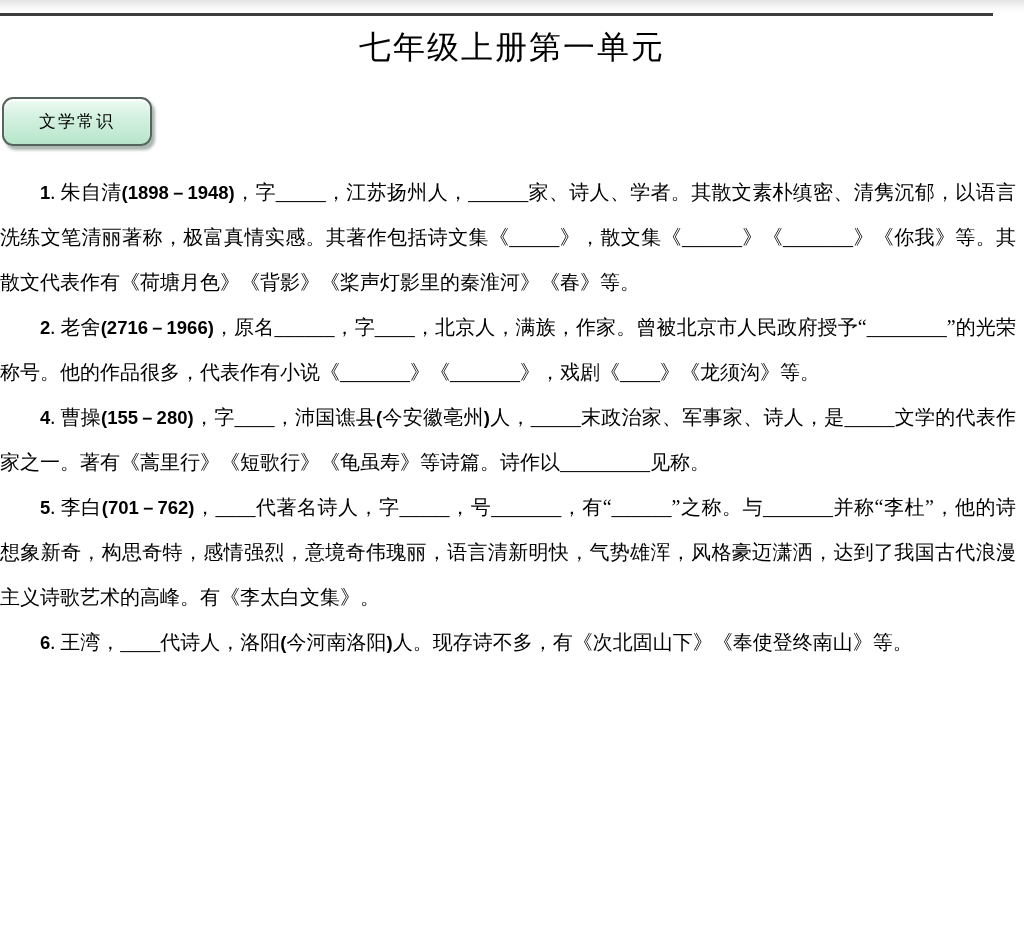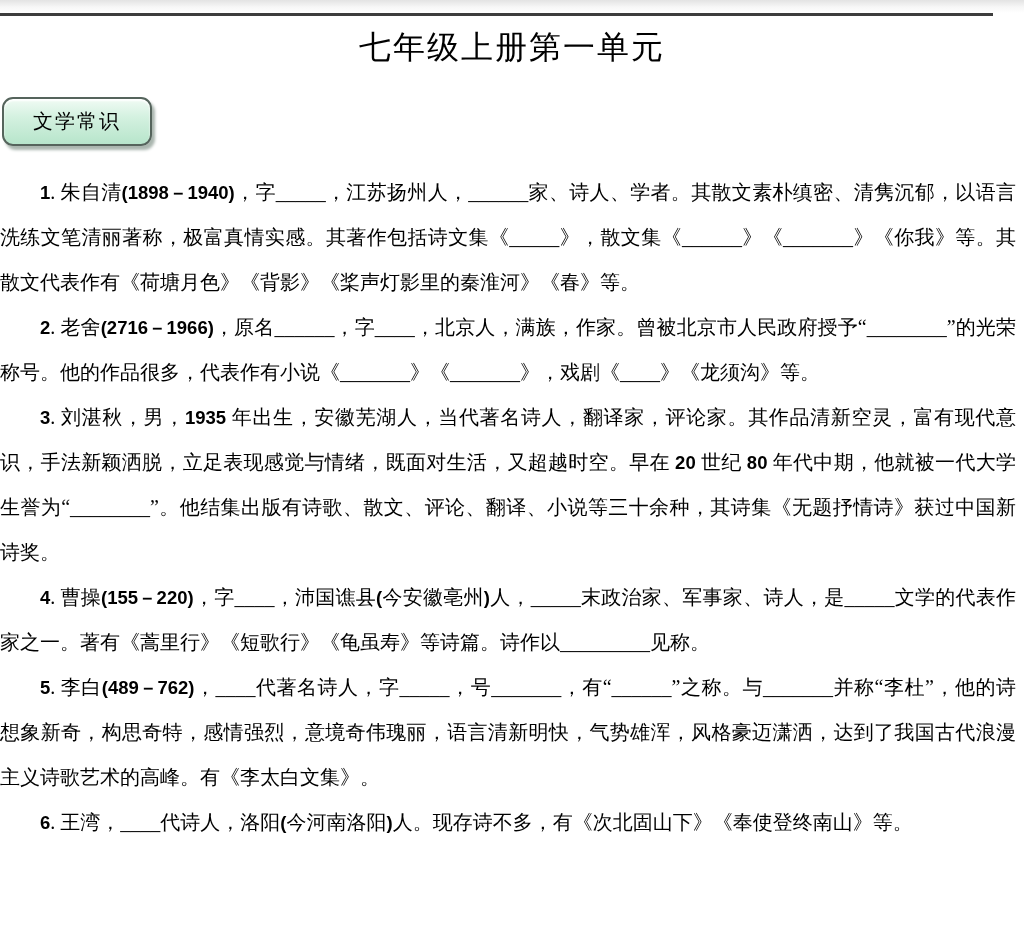--- a/index.html
+++ b/index.html
@@ -23,21 +23,21 @@
     font-size:32px; font-weight:normal; letter-spacing:2px;
   }
   .badge {
     position:absolute; top:97px; left:2px; width:150px; height:49px;
     box-sizing:border-box;
     border:2px solid #55645c; border-radius:11px;
     background:linear-gradient(180deg,#f0fbf4 0%,#d4f1e0 40%,#b7e5cb 100%);
     box-shadow:3px 4px 3px #aab6af, inset 0 2px 2px #ffffff;
     display:flex; align-items:center; justify-content:center;
   }
-  .badge-label { font-size:20px; letter-spacing:2px; }
+  .badge-label { font-size:17px; letter-spacing:2px; }
   .content {
     position:absolute; top:170px; left:0; width:1016px;
     font-size:20px; line-height:45px;
     text-align:justify; text-justify:inter-ideograph;
   }
   .q { margin:0; text-indent:40px; word-break:break-word; }
   .q .num {
     font-family:"Liberation Sans","DejaVu Sans",sans-serif;
     font-weight:bold; font-size:18.5px;
   }
@@ -49,20 +49,19 @@
   <div class="top-strip"></div>
   <div class="top-rule"></div>
 
   <h1 class="title">七年级上册第一单元</h1>
 
   <div class="badge">
     <span class="badge-label">文学常识</span>
   </div>
 
   <div class="content">
-    <p class="q"><span class="num">1</span>. 朱自清<span class="num">(1898－1940)</span>，字_____，江苏扬州人，______家、诗人、学者。其散文素朴缜密、清隽沉郁，以语言洗练文笔清丽著称，极富真情实感。其著作包括诗文集《_____》，散文集《______》《_______》《你我》等。其散文代表作有《荷塘月色》《背影》《桨声灯影里的秦淮河》《春》等。</p>
+    <p class="q"><span class="num">1</span>. 朱自清<span class="num">(1898－1948)</span>，字_____，江苏扬州人，______家、诗人、学者。其散文素朴缜密、清隽沉郁，以语言洗练文笔清丽著称，极富真情实感。其著作包括诗文集《_____》，散文集《______》《_______》《你我》等。其散文代表作有《荷塘月色》《背影》《桨声灯影里的秦淮河》《春》等。</p>
     <p class="q"><span class="num">2</span>. 老舍<span class="num">(2716－1966)</span>，原名______，字____，北京人，满族，作家。曾被北京市人民政府授予“________”的光荣称号。他的作品很多，代表作有小说《_______》《_______》，戏剧《____》《龙须沟》等。</p>
-    <p class="q"><span class="num">3</span>. 刘湛秋，男，<span class="num">1935</span> 年出生，安徽芜湖人，当代著名诗人，翻译家，评论家。其作品清新空灵，富有现代意识，手法新颖洒脱，立足表现感觉与情绪，既面对生活，又超越时空。早在 <span class="num">20</span> 世纪 <span class="num">80</span> 年代中期，他就被一代大学生誉为“________”。他结集出版有诗歌、散文、评论、翻译、小说等三十余种，其诗集《无题抒情诗》获过中国新诗奖。</p>
-    <p class="q"><span class="num">4</span>. 曹操<span class="num">(155－220)</span>，字____，沛国谯县<span class="num">(</span>今安徽亳州<span class="num">)</span>人，_____末政治家、军事家、诗人，是_____文学的代表作家之一。著有《蒿里行》《短歌行》《龟虽寿》等诗篇。诗作以_________见称。</p>
-    <p class="q"><span class="num">5</span>. 李白<span class="num">(489－762)</span>，____代著名诗人，字_____，号_______，有“______”之称。与_______并称“李杜”，他的诗想象新奇，构思奇特，感情强烈，意境奇伟瑰丽，语言清新明快，气势雄浑，风格豪迈潇洒，达到了我国古代浪漫主义诗歌艺术的高峰。有《李太白文集》。</p>
+    <p class="q"><span class="num">4</span>. 曹操<span class="num">(155－280)</span>，字____，沛国谯县<span class="num">(</span>今安徽亳州<span class="num">)</span>人，_____末政治家、军事家、诗人，是_____文学的代表作家之一。著有《蒿里行》《短歌行》《龟虽寿》等诗篇。诗作以_________见称。</p>
+    <p class="q"><span class="num">5</span>. 李白<span class="num">(701－762)</span>，____代著名诗人，字_____，号_______，有“______”之称。与_______并称“李杜”，他的诗想象新奇，构思奇特，感情强烈，意境奇伟瑰丽，语言清新明快，气势雄浑，风格豪迈潇洒，达到了我国古代浪漫主义诗歌艺术的高峰。有《李太白文集》。</p>
     <p class="q"><span class="num">6</span>. 王湾，____代诗人，洛阳<span class="num">(</span>今河南洛阳<span class="num">)</span>人。现存诗不多，有《次北固山下》《奉使登终南山》等。</p>
   </div>
 </div>
 
 </body></html>

